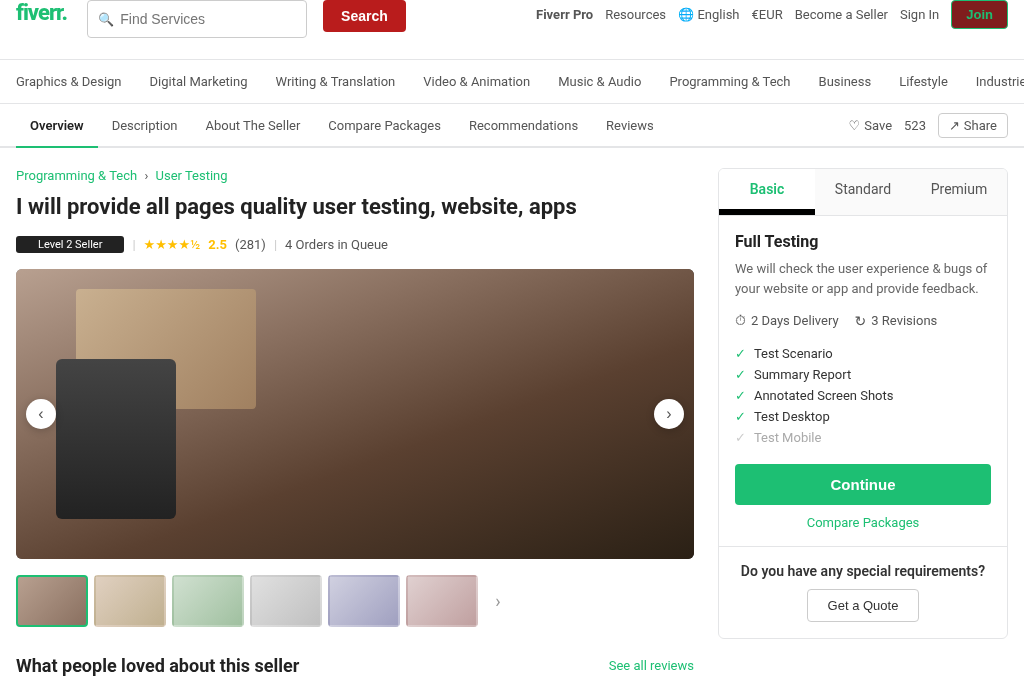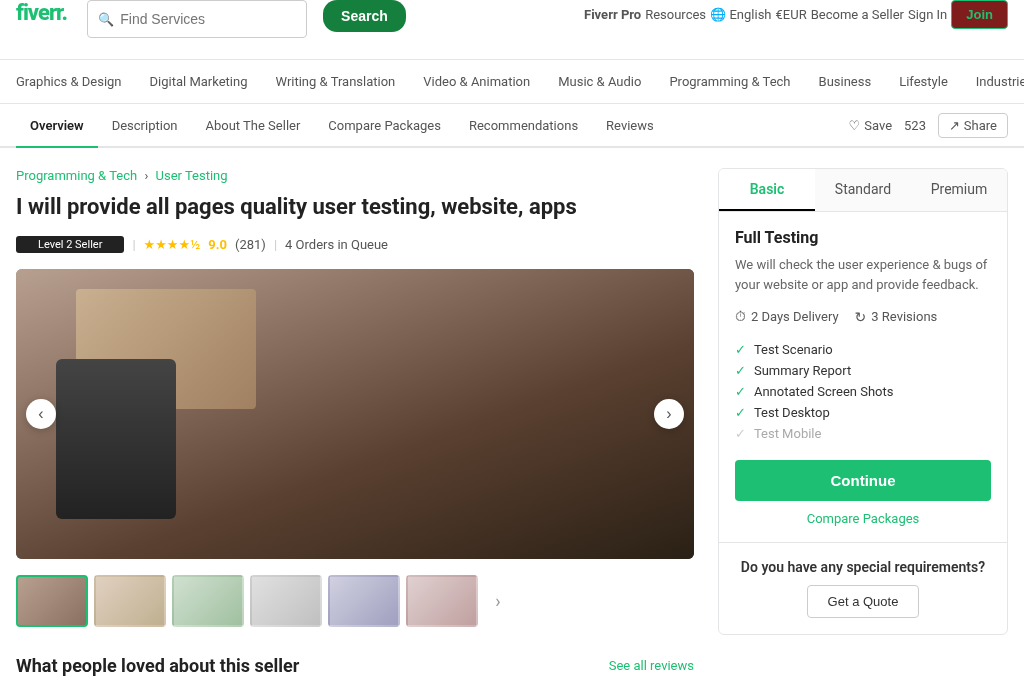--- a/index.html
+++ b/index.html
@@ -4,23 +4,23 @@
   <style>
     * { box-sizing: border-box; margin: 0; padding: 0; }
     body { font-family: -apple-system, BlinkMacSystemFont, 'Segoe UI', Roboto, sans-serif; font-size: 14px; color: #333; background: #fff; }
 
     
     .header { display: flex; align-items: flex-start; padding: 0 16px; height: 60px; border-bottom: 1px solid #e4e5e7; gap: 12px; }
     .logo { font-size: 22px; font-weight: 800; color: #1dbf73; margin-right: 8px; letter-spacing: -1px; }
     .search-bar { display: flex; align-items: center; border: 1px solid #ccc; border-radius: 4px; padding: 0 10px; height: 38px; gap: 6px; min-width: 220px; }
     .search-icon { color: #999; font-size: 13px; }
     .search-input { border: none; outline: none; font-size: 14px; color: #999; width: 160px; background: transparent; }
-    .search-btn { background: #15803d; color: #fff; border: none; border-radius: 14px; padding: 8px 18px; font-size: 14px; font-weight: 600; cursor: pointer; margin-left: 4px; }
+    .search-btn { background: #b91c1c; color: #fff; border: none; border-radius: 4px; padding: 8px 18px; font-size: 14px; font-weight: 600; cursor: pointer; margin-left: 4px; }
     .header-spacer { flex: 1; }
-    .header-links { display: flex; align-items: center; gap: 4px; font-size: 13px; }
+    .header-links { display: flex; align-items: center; gap: 12px; font-size: 13px; }
     .header-links a { text-decoration: none; color: #555; }
     .fiverr-pro { color: #1dbf73; font-weight: 700; }
     .join-btn { border: 1px solid #1dbf73; color: #1dbf73; background: #7f1d1d; border-radius: 4px; padding: 6px 14px; font-size: 13px; font-weight: 600; cursor: pointer; }
 
     
     .cat-nav { display: flex; align-items: flex-end; padding: 0 16px; height: 44px; border-bottom: 1px solid #e4e5e7; gap: 0; overflow-x: auto; }
     .cat-nav-item { padding: 0 14px; font-size: 13px; color: #555; white-space: nowrap; cursor: pointer; height: 44px; display: flex; align-items: center; }
     .cat-nav-item:first-child { padding-left: 0; }
 
     
@@ -71,21 +71,21 @@
     
     .bottom-section { margin-top: 24px; }
     .loved-header { display: flex; align-items: center; justify-content: space-between; }
     .loved-title { font-size: 18px; font-weight: 700; color: #222; }
     .see-reviews { color: #1dbf73; font-size: 13px; text-decoration: none; cursor: pointer; }
 
     
     .package-card { border: 1px solid #e4e5e7; border-radius: 6px; overflow: hidden; }
     .package-tabs { display: flex; border-bottom: 1px solid #e4e5e7; }
     .package-tab { flex: 1; text-align: center; padding: 12px 0; font-size: 14px; color: #555; cursor: pointer; background: #fafafa; }
-    .package-tab.active { background: #fff; color: #1dbf73; border-bottom: 2px solid #000000; font-weight: 600; }
+    .package-tab.active { background: #fff; color: #1dbf73; border-bottom: 6px solid #000000; font-weight: 600; }
     .package-body { padding: 16px; }
     .package-name { font-size: 16px; font-weight: 700; color: #222; margin-bottom: 8px; }
     .package-desc { font-size: 13px; color: #666; line-height: 1.5; margin-bottom: 14px; }
     .package-meta { display: flex; align-items: center; gap: 16px; font-size: 13px; color: #555; margin-bottom: 14px; }
     .meta-item { display: flex; align-items: center; gap: 5px; }
     .meta-icon { font-size: 14px; }
     .features { list-style: none; margin-bottom: 16px; }
     .features li { display: flex; align-items: center; gap: 8px; font-size: 13px; color: #333; padding: 3px 0; }
     .features li.disabled { color: #aaa; }
     .check-icon { color: #1dbf73; font-size: 13px; }
@@ -187,21 +187,21 @@
       <span>›</span>
       <a>User Testing</a>
     </div>
 
     <h1 class="gig-title">I will provide all pages quality user testing, website, apps</h1>
 
     <div class="seller-info">
       <span class="seller-badge">Level 2 Seller</span>
       <span class="divider">|</span>
       <span class="stars">★★★★½</span>
-      <span class="rating-val">9.0</span>
+      <span class="rating-val">2.5</span>
       <span class="review-count">(281)</span>
       <span class="divider">|</span>
       <span class="orders-queue">4 Orders in Queue</span>
     </div>
 
     <div class="carousel">
       <div class="carousel-placeholder">
         <div class="fake-photo"></div>
         <button class="carousel-arrow left">‹</button>
         <button class="carousel-arrow right">›</button>

